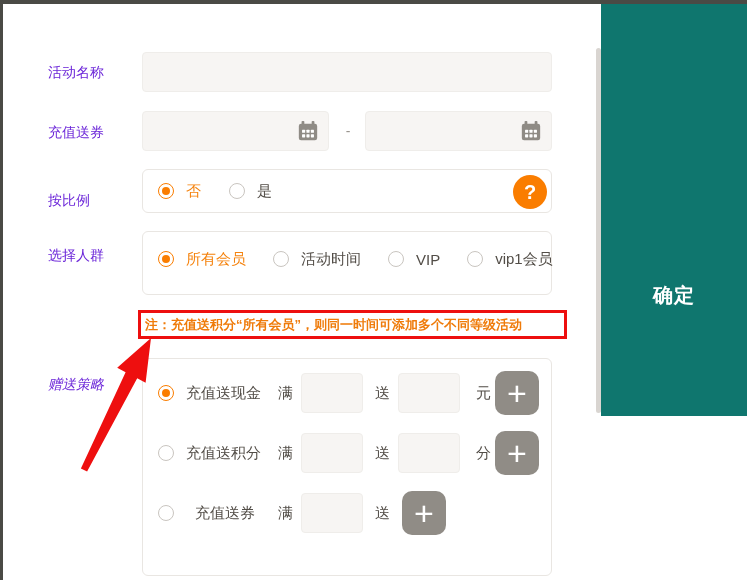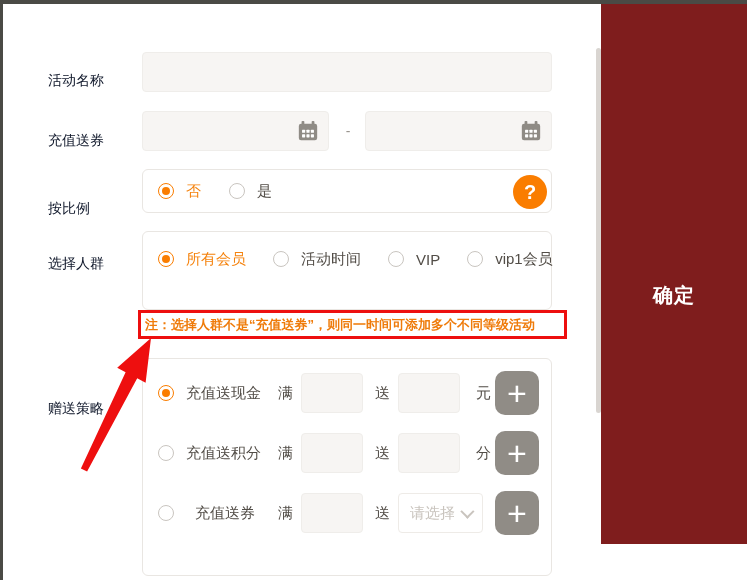--- a/index.html
+++ b/index.html
@@ -4,29 +4,29 @@
 <style>
   html,body{margin:0;padding:0;}
   body{width:747px;height:580px;font-family:"Liberation Sans","DejaVu Sans",sans-serif;background:#fff;}
   #stage{position:relative;width:747px;height:580px;overflow:hidden;background:#fff;}
 
   
   .edge-top{position:absolute;left:0;top:0;width:747px;height:4px;background:#4a4a45;z-index:30;}
   .edge-left{position:absolute;left:0;top:0;width:3px;height:580px;background:#4a4a45;z-index:30;}
 
   
-  .side-panel{position:absolute;left:601px;top:0;width:146px;height:544px;background:#7f1d1d;z-index:5;text-decoration:underline;}
+  .side-panel{position:absolute;left:601px;top:0;width:146px;height:416px;background:#0f766e;z-index:5;text-decoration:underline;}
   .confirm-btn{position:absolute;left:0;top:282px;width:146px;text-align:center;color:#fff;
     font-size:20px;font-weight:bold;letter-spacing:1px;cursor:pointer;}
 
   
   .scrollbar{position:absolute;left:596px;top:48px;width:5px;height:365px;border-radius:3px;background:#d9d5d1;z-index:6;}
 
   
-  .lbl{position:absolute;left:48px;color:#0f172a;font-size:14px;white-space:nowrap;margin-top:8px;}
+  .lbl{position:absolute;left:48px;color:#6d28d9;font-size:14px;white-space:nowrap;}
 
   
   .txt-input{position:absolute;background:#f7f5f3;border:1px solid #efedea;border-radius:4px;box-sizing:border-box;}
   .date-input{position:absolute;width:187px;height:40px;background:#f7f5f3;border:1px solid #efedea;border-radius:4px;
     box-sizing:border-box;display:flex;align-items:center;justify-content:flex-end;padding-right:9px;}
   .dash{position:absolute;left:330px;top:111px;width:36px;height:40px;line-height:40px;text-align:center;color:#9a958f;font-size:14px;}
 
   
   .opt-box{position:absolute;left:142px;width:410px;background:#fff;border:1px solid #e9e6e2;border-radius:6px;box-sizing:border-box;}
 
@@ -35,21 +35,21 @@
   .radio.on{border-color:#fa7d00;}
   .radio.on::after{content:"";position:absolute;left:2.5px;top:2.5px;width:8px;height:8px;border-radius:50%;background:#fa7d00;}
   .opt-label{font-size:15px;color:#524d47;white-space:nowrap;}
   .opt-label.on{color:#f5820c;}
   .radio-group{display:flex;align-items:center;gap:12px;}
 
   .ratio-box{top:169px;height:44px;display:flex;align-items:center;padding-left:15px;gap:28px;}
   .help-btn{position:absolute;right:4px;top:5px;width:34px;height:34px;border-radius:50%;background:#fa7d00;color:#fff;
     font-size:20px;font-weight:bold;display:flex;align-items:center;justify-content:center;cursor:pointer;}
 
-  .crowd-box{top:231px;height:79px;padding:13px 15px;display:flex;flex-direction:row;justify-content:space-between;}
+  .crowd-box{top:231px;height:64px;padding:13px 15px;display:flex;flex-direction:row;justify-content:space-between;}
   .crowd-row{display:flex;align-items:center;gap:27px;height:28px;}
 
   
   .note-box{position:absolute;left:138px;top:310px;width:429px;height:29px;border:3px solid #ed0f0f;box-sizing:border-box;
     display:flex;align-items:center;padding-left:4px;z-index:8;background:transparent;}
   .note-text{color:#ef7b0a;font-size:13px;font-weight:bold;white-space:nowrap;}
 
   
   .strategy-box{top:358px;height:218px;}
   .strat-row{position:absolute;left:0;width:100%;height:44px;display:flex;align-items:center;padding-left:15px;box-sizing:border-box;}
@@ -136,24 +136,24 @@
         <span class="opt-label">VIP</span>
       </span>
       <span class="radio-group">
         <span class="radio"></span>
         <span class="opt-label">vip1会员</span>
       </span>
     </div>
   </div>
 
   <div class="note-box">
-    <span class="note-text">注：选择人群不是“充值送券”，则同一时间可添加多个不同等级活动</span>
+    <span class="note-text">注：充值送积分“所有会员”，则同一时间可添加多个不同等级活动</span>
   </div>
 
-  <div class="lbl" style="top:392px;">赠送策略</div>
+  <div class="lbl" style="top:376px;font-style:italic;">赠送策略</div>
   <div class="opt-box strategy-box">
 
     <div class="strat-row" style="top:12px;">
       <span class="radio on"></span>
       <span class="strat-label">充值送现金</span>
       <span class="cn-word" style="margin-left:14px;">满</span>
       <span class="amt-input"></span>
       <span class="cn-word" style="margin-left:12px;">送</span>
       <span class="amt-input"></span>
       <span class="cn-word" style="margin-left:16px;">元</span>
@@ -170,24 +170,20 @@
       <span class="cn-word" style="margin-left:16px;">分</span>
       <span class="add-btn" style="margin-left:4px;">+</span>
     </div>
 
     <div class="strat-row" style="top:132px;text-align:center;">
       <span class="radio"></span>
       <span class="strat-label">充值送券</span>
       <span class="cn-word" style="margin-left:14px;">满</span>
       <span class="amt-input"></span>
       <span class="cn-word" style="margin-left:12px;">送</span>
-      <span class="coupon-select">
-        <span>请选择</span>
-        <span class="chev"></span>
-      </span>
       <span class="add-btn" style="margin-left:12px;">+</span>
     </div>
   </div>
 
   <div class="scrollbar"></div>
 
   <div class="side-panel">
     <div class="confirm-btn">确定</div>
   </div>
 

